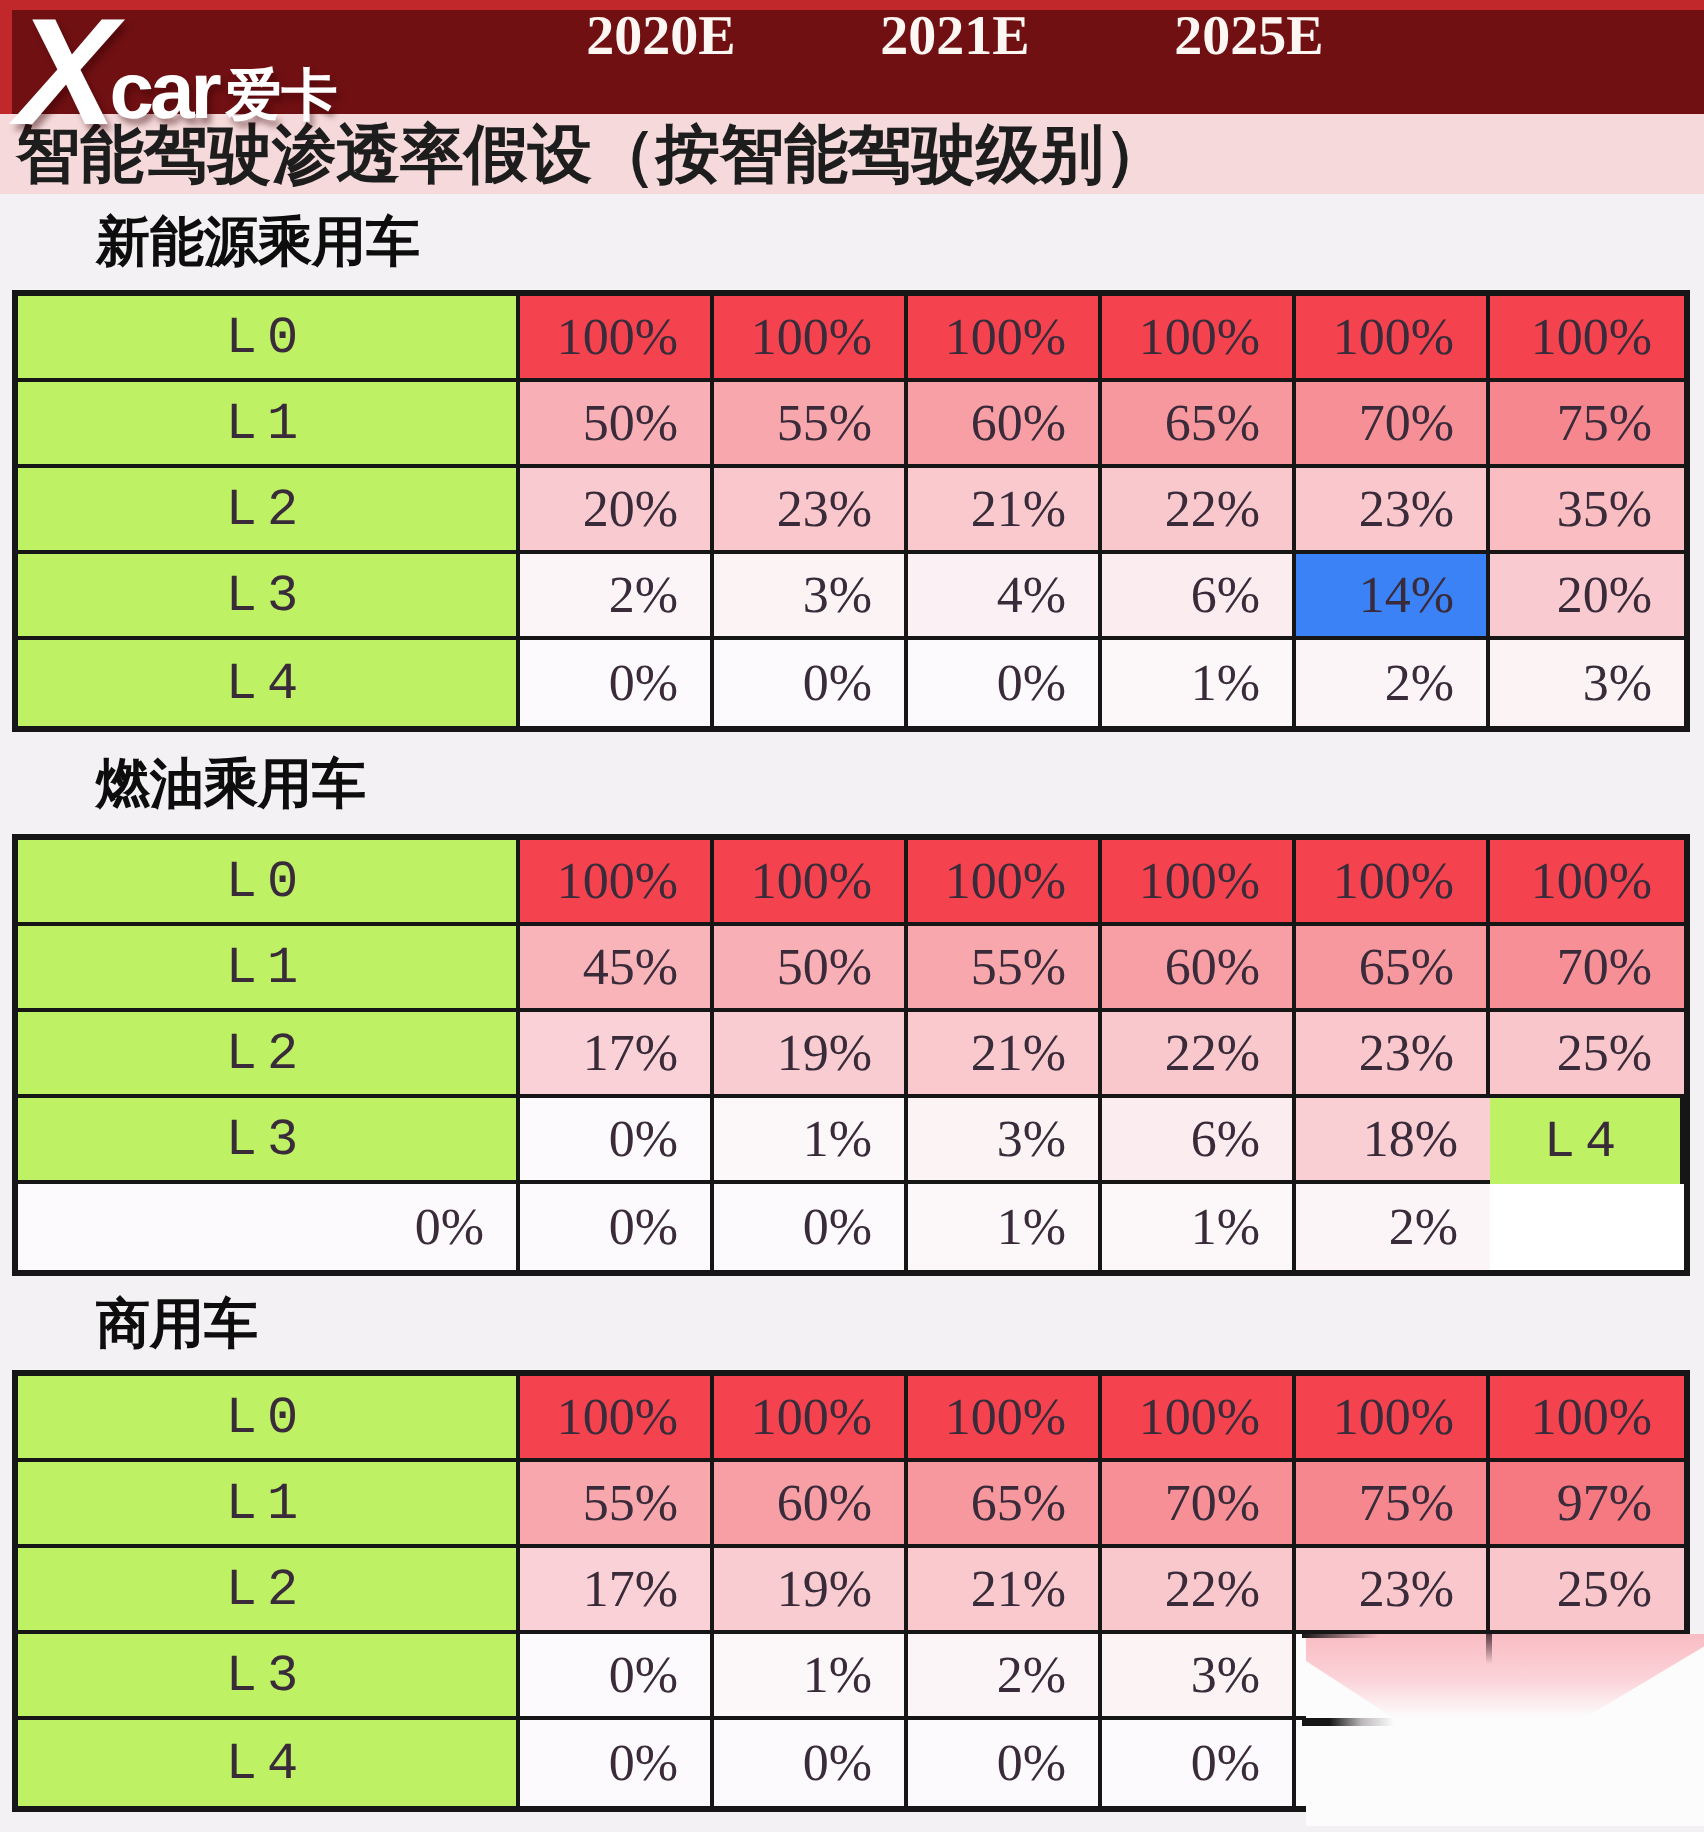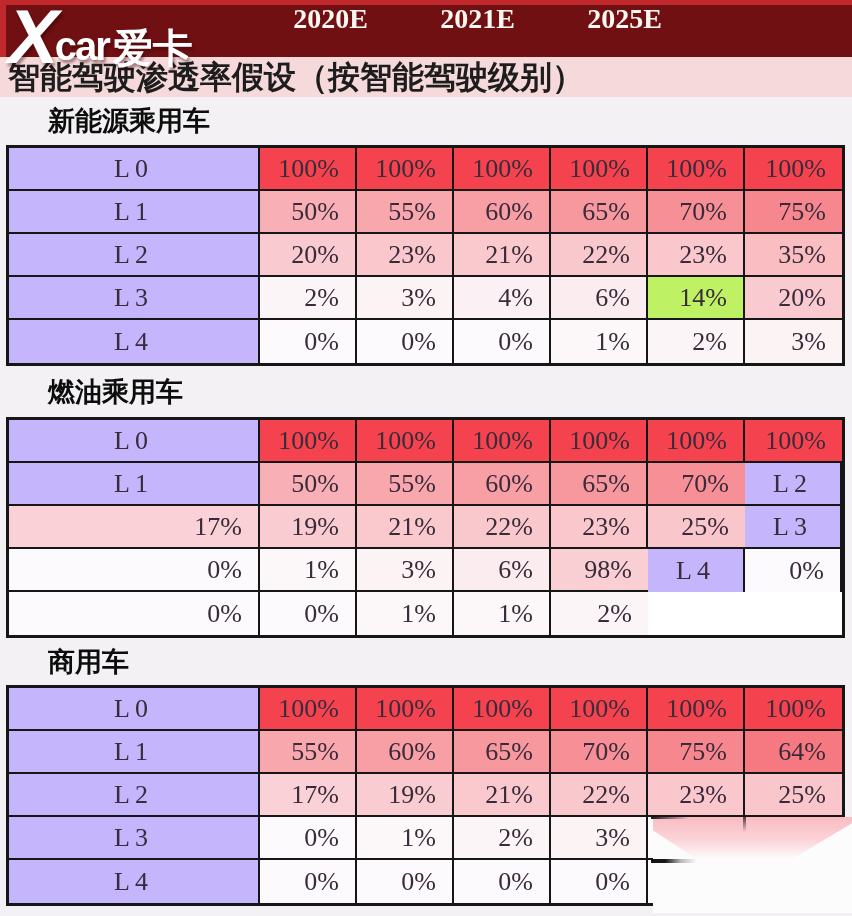--- a/index.html
+++ b/index.html
@@ -24,21 +24,21 @@
   }
   
   .logo{
     position:absolute;left:8px;top:6px;z-index:6;color:#FFFFFF;
     display:flex;align-items:flex-end;
     text-shadow:2px 3px 3px rgba(50,0,5,0.45);
     font-family:"Liberation Sans","DejaVu Sans",sans-serif;
   }
   .logo-x{font-size:76px;font-weight:bold;font-style:italic;line-height:62px;letter-spacing:-4px;}
   .logo-car{font-size:40px;font-weight:900;letter-spacing:-2px;line-height:44px;}
-  .logo-cn{font-size:40px;font-weight:bold;line-height:40px;margin-left:4px;}
+  .logo-cn{font-size:28px;font-weight:bold;line-height:40px;margin-left:4px;}
   
   .title-band{
     position:absolute;left:0;top:57px;width:852px;height:40px;background:#F6DADB;
   }
   .title-band .title{
     font-family:"Liberation Sans","DejaVu Sans",sans-serif;
     font-weight:bold;font-size:32px;line-height:40px;color:#1D1D1D;padding-left:8px;
     white-space:nowrap;
   }
   
@@ -60,21 +60,21 @@
   #table-1{top:417px;}
   #table-2{top:685px;}
   .cell{
     box-sizing:border-box;display:flex;align-items:center;
     border-right:2px solid #161616;border-bottom:2px solid #161616;
     font-size:26px;color:#3A2B3A;
     font-family:"Liberation Serif","DejaVu Serif",serif;
   }
   .cell.last-col{border-right:none;}
   .cell.last-row{border-bottom:none;}
-  .cell.label{background:#c4b5fd;justify-content:center;letter-spacing:5px;}
+  .cell.label{background:#bef264;justify-content:center;letter-spacing:5px;font-family:Liberation Mono, monospace;}
   .cell.value{justify-content:flex-end;padding-right:16px;}
   
   .smudge{position:absolute;left:653px;top:817px;width:199px;height:96px;z-index:4;}
   .smudge-white{position:absolute;left:0;top:0;right:0;bottom:0;background:#FCFCFD;}
   .smudge-pink{
     position:absolute;left:0;top:0;width:100%;height:42px;
     background:linear-gradient(180deg,#F9BCC3 0%,#FBD4D9 55%,rgba(252,240,242,0) 100%);
     clip-path:polygon(0 0,100% 0,100% 15%,70% 100%,22% 100%,0 32%);
   }
   .smudge-vline{
@@ -134,57 +134,58 @@
     <div class="cell value" style="background: rgb(249, 199, 204);">23%</div>
     <div class="cell value" style="background: rgb(249, 201, 206);">21%</div>
     <div class="cell value" style="background: rgb(249, 200, 205);">22%</div>
     <div class="cell value" style="background: rgb(249, 199, 204);">23%</div>
     <div class="cell value last-col" style="background: rgb(249, 189, 194); padding-left: 15px;">35%</div>
     <div class="cell label">L3</div>
     <div class="cell value" style="background: rgb(252, 245, 248);">2%</div>
     <div class="cell value" style="background: rgb(252, 243, 245);">3%</div>
     <div class="cell value" style="background: rgb(251, 240, 243);">4%</div>
     <div class="cell value" style="background: rgb(251, 236, 239);">6%</div>
-    <div class="cell value" style="background: #bef264;">14%</div>
+    <div class="cell value" style="background: #3b82f6;">14%</div>
     <div class="cell value last-col" style="background: rgb(249, 202, 207);">20%</div>
     <div class="cell label last-row">L4</div>
     <div class="cell value last-row" style="background: rgb(252, 250, 252);">0%</div>
     <div class="cell value last-row" style="background: rgb(252, 250, 252);">0%</div>
     <div class="cell value last-row" style="background: rgb(252, 250, 252);">0%</div>
     <div class="cell value last-row" style="background: rgb(252, 248, 250);">1%</div>
     <div class="cell value last-row" style="background: rgb(252, 245, 248);">2%</div>
     <div class="cell value last-row last-col" style="background: rgb(252, 243, 245);">3%</div>
   </div>
 <div class="data-table" id="table-1" data-table="1">
     <div class="cell label">L0</div>
     <div class="cell value" style="background: rgb(244, 67, 78);">100%</div>
     <div class="cell value" style="background: rgb(244, 67, 78);">100%</div>
     <div class="cell value" style="background: rgb(244, 67, 78);">100%</div>
     <div class="cell value" style="background: rgb(244, 67, 78);">100%</div>
     <div class="cell value" style="background: rgb(244, 67, 78);">100%</div>
     <div class="cell value last-col" style="background: rgb(244, 67, 78);">100%</div>
     <div class="cell label">L1</div>
+    <div class="cell value" style="background: rgb(248, 180, 185);">45%</div>
     <div class="cell value" style="background: rgb(248, 175, 181);">50%</div>
     <div class="cell value" style="background: rgb(248, 167, 173);">55%</div>
     <div class="cell value" style="background: rgb(248, 159, 166);">60%</div>
     <div class="cell value" style="background: rgb(247, 151, 158);">65%</div>
     <div class="cell value last-col" style="background: rgb(247, 143, 151);">70%</div>
     <div class="cell label">L2</div>
     <div class="cell value" style="background: rgb(249, 209, 214);">17%</div>
     <div class="cell value" style="background: rgb(249, 204, 209);">19%</div>
     <div class="cell value" style="background: rgb(249, 201, 206);">21%</div>
     <div class="cell value" style="background: rgb(249, 200, 205);">22%</div>
     <div class="cell value" style="background: rgb(249, 199, 204);">23%</div>
     <div class="cell value last-col" style="background: rgb(249, 198, 203);">25%</div>
     <div class="cell label">L3</div>
     <div class="cell value" style="background: rgb(252, 250, 252);">0%</div>
     <div class="cell value" style="background: rgb(252, 248, 250);">1%</div>
     <div class="cell value" style="background: rgb(252, 243, 245);">3%</div>
     <div class="cell value" style="background: rgb(251, 236, 239);">6%</div>
-    <div class="cell value last-col" style="background: rgb(249, 207, 212);">98%</div>
+    <div class="cell value last-col" style="background: rgb(249, 207, 212);">18%</div>
     <div class="cell label last-row">L4</div>
     <div class="cell value last-row" style="background: rgb(252, 250, 252);">0%</div>
     <div class="cell value last-row" style="background: rgb(252, 250, 252);">0%</div>
     <div class="cell value last-row" style="background: rgb(252, 250, 252);">0%</div>
     <div class="cell value last-row" style="background: rgb(252, 248, 250);">1%</div>
     <div class="cell value last-row" style="background: rgb(252, 248, 250);">1%</div>
     <div class="cell value last-row last-col" style="background: rgb(252, 245, 248);">2%</div>
   </div>
 <div class="data-table" id="table-2" data-table="2">
     <div class="cell label">L0</div>
@@ -193,21 +194,21 @@
     <div class="cell value" style="background: rgb(244, 67, 78);">100%</div>
     <div class="cell value" style="background: rgb(244, 67, 78);">100%</div>
     <div class="cell value" style="background: rgb(244, 67, 78);">100%</div>
     <div class="cell value last-col" style="background: rgb(244, 67, 78);">100%</div>
     <div class="cell label">L1</div>
     <div class="cell value" style="background: rgb(248, 167, 173);">55%</div>
     <div class="cell value" style="background: rgb(248, 159, 166);">60%</div>
     <div class="cell value" style="background: rgb(247, 151, 158);">65%</div>
     <div class="cell value" style="background: rgb(247, 143, 151);">70%</div>
     <div class="cell value" style="background: rgb(247, 135, 143);">75%</div>
-    <div class="cell value last-col" style="background: rgb(246, 121, 130);">64%</div>
+    <div class="cell value last-col" style="background: rgb(246, 121, 130);">97%</div>
     <div class="cell label">L2</div>
     <div class="cell value" style="background: rgb(249, 209, 214);">17%</div>
     <div class="cell value" style="background: rgb(249, 204, 209);">19%</div>
     <div class="cell value" style="background: rgb(249, 201, 206);">21%</div>
     <div class="cell value" style="background: rgb(249, 200, 205);">22%</div>
     <div class="cell value" style="background: rgb(249, 199, 204);">23%</div>
     <div class="cell value last-col" style="background: rgb(249, 198, 203);">25%</div>
     <div class="cell label">L3</div>
     <div class="cell value" style="background: rgb(252, 250, 252);">0%</div>
     <div class="cell value" style="background: rgb(252, 248, 250);">1%</div>

